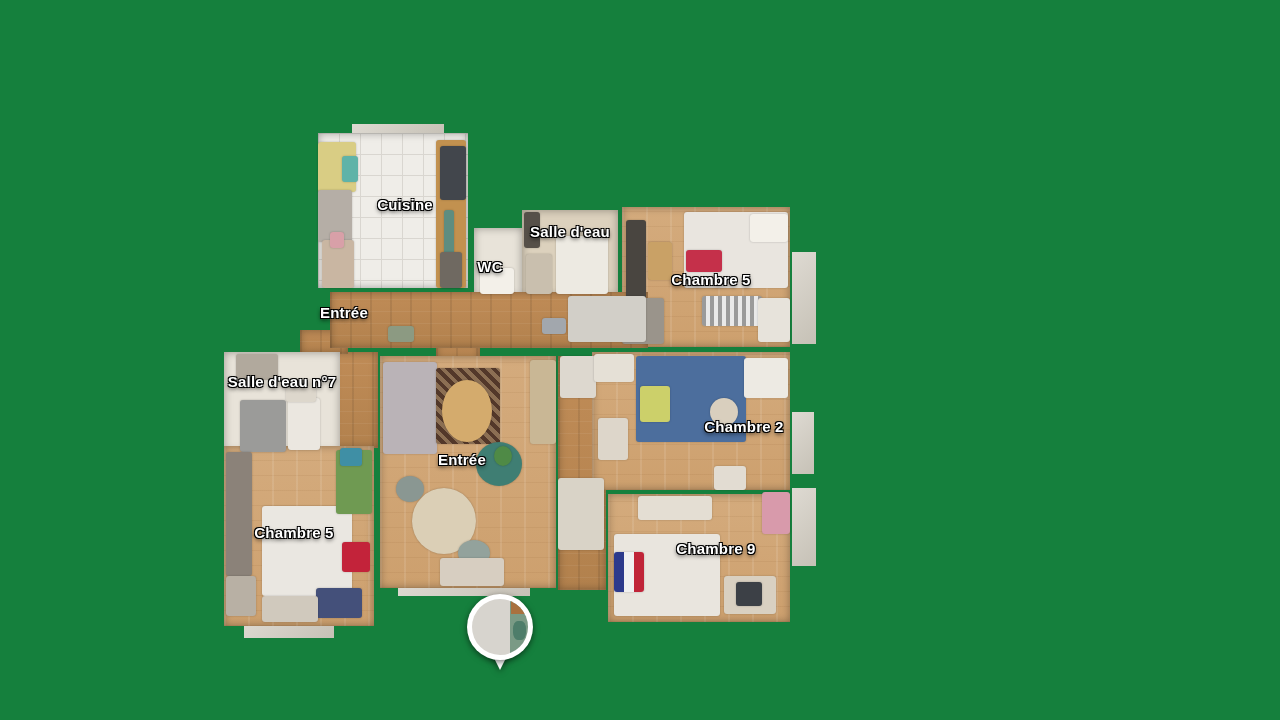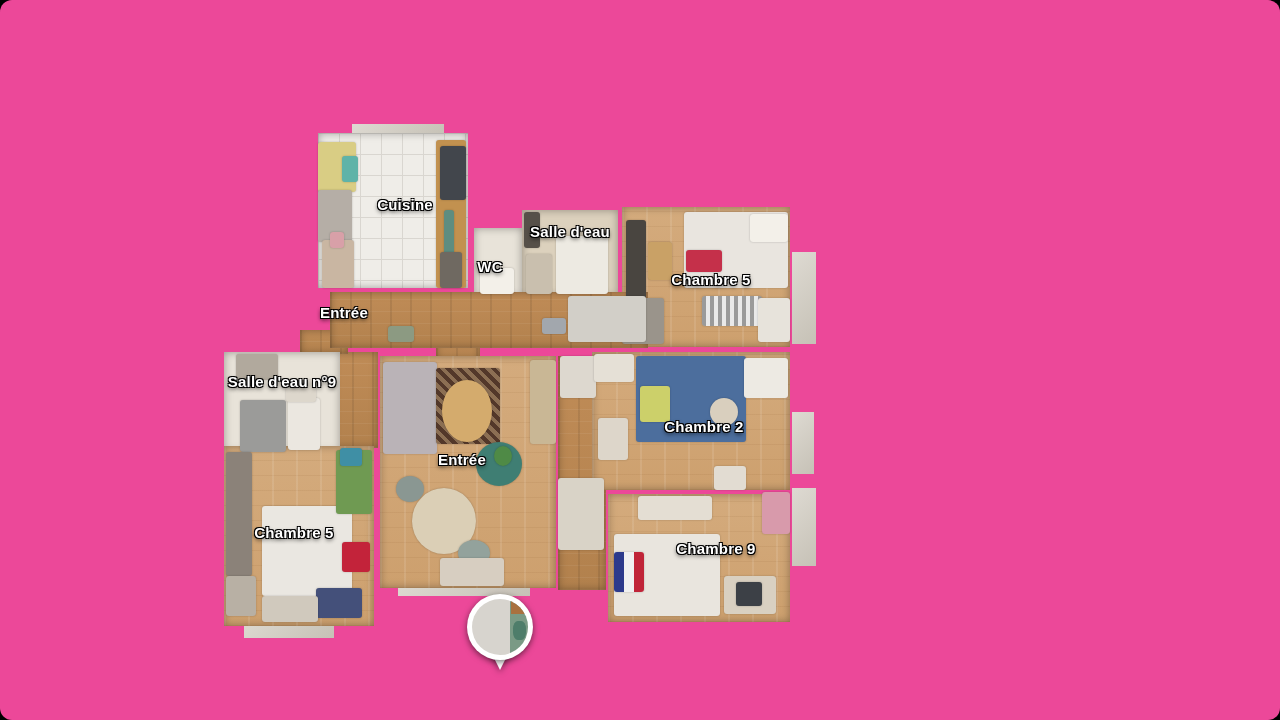--- a/index.html
+++ b/index.html
@@ -43,21 +43,21 @@
       box-shadow:0 2px 6px rgba(0,0,0,.55);}
   .pin .pin-photo{left:5px;top:5px;width:56px;height:56px;border-radius:50%;overflow:hidden;}
   .pin .pin-photo .ph-left{left:0;top:0;width:68%;height:100%;}
   .pin .pin-photo .ph-right{right:0;top:0;width:32%;height:100%;}
   .pin .pin-photo .ph-accent-top{right:0;top:0;width:30%;height:26%;}
   .pin .pin-photo .ph-accent-dark{right:4%;top:40%;width:22%;height:34%;border-radius:40%;}
 </style>
 </head>
 <body>
 
-<div class="stage" style="background: #ec4899; border-radius: 12px;">
+<div class="stage" style="background: #15803d;">
 
   <div class="pin" style="left: 467px; top: 594px;">
     <div class="pin-part pin-tip" style="border-top-color: rgb(255, 255, 255);"></div>
     <div class="pin-part pin-ring" style="background: rgb(255, 255, 255);"></div>
     <div class="pin-part pin-photo">
       <div class="pin-part ph-left" style="background: rgb(215, 212, 206);"></div>
       <div class="pin-part ph-right" style="background: rgb(122, 154, 133);"></div>
       <div class="pin-part ph-accent-top" style="background: rgb(169, 113, 63);"></div>
       <div class="pin-part ph-accent-dark" style="background: rgb(78, 125, 106);"></div>
     </div>
@@ -141,18 +141,18 @@
     <div class="furn" style="left: 614px; top: 534px; width: 106px; height: 82px; background: rgb(233, 229, 222);"></div>
     <div class="furn furn-flag" style="left: 614px; top: 552px; width: 30px; height: 40px;"></div>
     <div class="furn" style="left: 724px; top: 576px; width: 52px; height: 38px; background: rgb(217, 208, 193);"></div>
     <div class="furn" style="left: 736px; top: 582px; width: 26px; height: 24px; background: rgb(60, 64, 70);"></div>
     <div class="furn" style="left: 762px; top: 492px; width: 28px; height: 42px; background: rgb(216, 154, 171);"></div>
     <span class="room-label" style="left: 405px; top: 204px;">Cuisine</span>
     <span class="room-label" style="left: 490px; top: 266px;">WC</span>
     <span class="room-label" style="left: 570px; top: 231px;">Salle d'eau</span>
     <span class="room-label" style="left: 711px; top: 279px;">Chambre 5</span>
     <span class="room-label" style="left: 344px; top: 312px;">Entrée</span>
-    <span class="room-label" style="left: 282px; top: 381px;">Salle d'eau n°9</span>
+    <span class="room-label" style="left: 282px; top: 381px;">Salle d'eau n°7</span>
     <span class="room-label" style="left: 462px; top: 459px;">Entrée</span>
-    <span class="room-label" style="left: 704px; top: 426px;">Chambre 2</span>
+    <span class="room-label" style="left: 744px; top: 426px;">Chambre 2</span>
     <span class="room-label" style="left: 294px; top: 532px;">Chambre 5</span>
     <span class="room-label" style="left: 716px; top: 548px;">Chambre 9</span>
   </div>
 
 </body></html>

